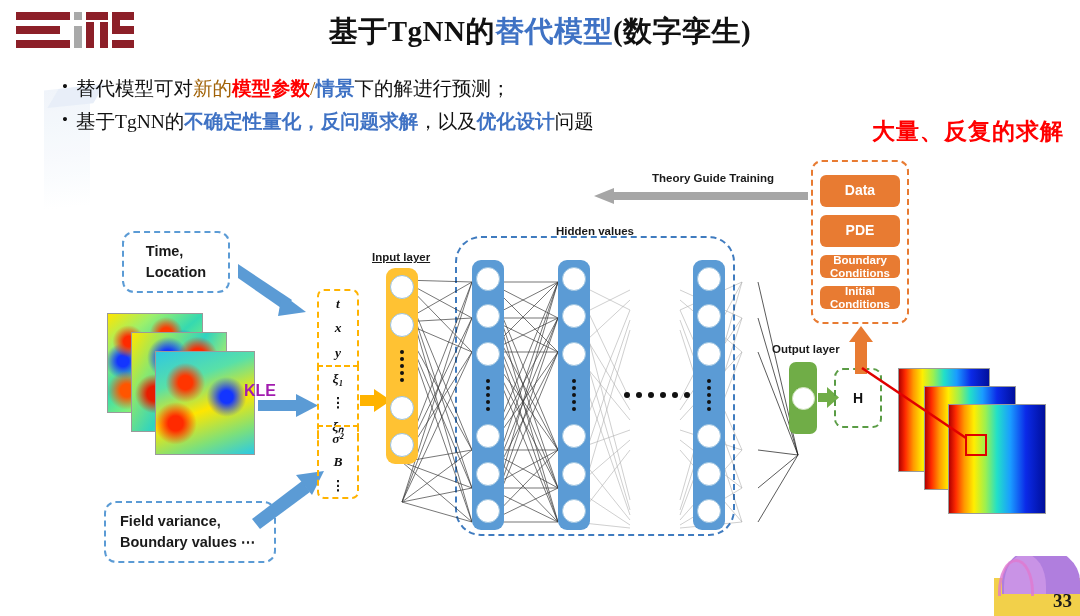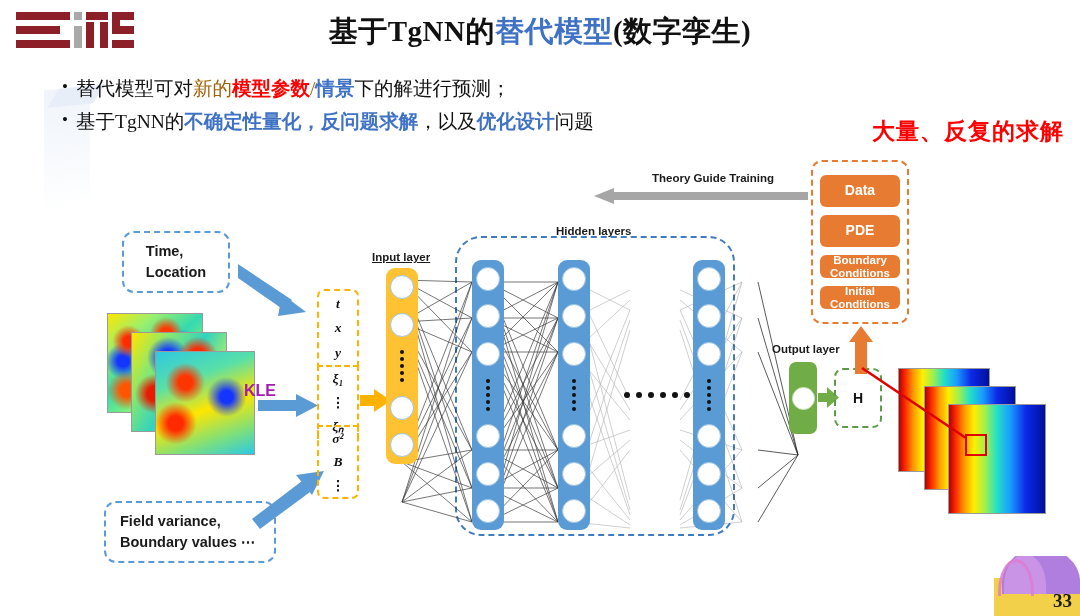--- a/index.html
+++ b/index.html
@@ -297,21 +297,21 @@
         <span class="vdots">⋮</span>
       </div>
     </div>
 
     <svg class="arrow" style="left:360px;top:238px;" width="32" height="26">
       <rect x="0" y="7" width="16" height="11" fill="#ffb300"></rect>
       <path d="M14,1 L31,12.5 L14,24 Z" fill="#ffb300"></path>
     </svg>
 
     <div class="hidden-dash" style="left:455px;top:86px;width:280px;height:300px;"></div>
-    <div class="hl-label" style="left:556px;top:75px;">Hidden layers</div>
+    <div class="hl-label" style="left:556px;top:75px;">Hidden values</div>
 
     <svg style="position:absolute;left:380px;top:100px;" width="420" height="290">
       <g stroke="#1a1a1a" stroke-width="0.7" fill="none" opacity="0.85">
 
         <path d="M22,30 L92,32 M22,30 L92,68 M22,30 L92,102 M22,30 L92,200 M22,30 L92,238 M22,30 L92,272"></path>
         <path d="M22,72 L92,32 M22,72 L92,68 M22,72 L92,102 M22,72 L92,200 M22,72 L92,238 M22,72 L92,272"></path>
         <path d="M22,212 L92,32 M22,212 L92,68 M22,212 L92,102 M22,212 L92,200 M22,212 L92,238 M22,212 L92,272"></path>
         <path d="M22,252 L92,32 M22,252 L92,68 M22,252 L92,102 M22,252 L92,200 M22,252 L92,238 M22,252 L92,272"></path>
 
         <path d="M108,32 L178,32 M108,32 L178,68 M108,32 L178,102 M108,32 L178,200 M108,32 L178,238 M108,32 L178,272"></path>

